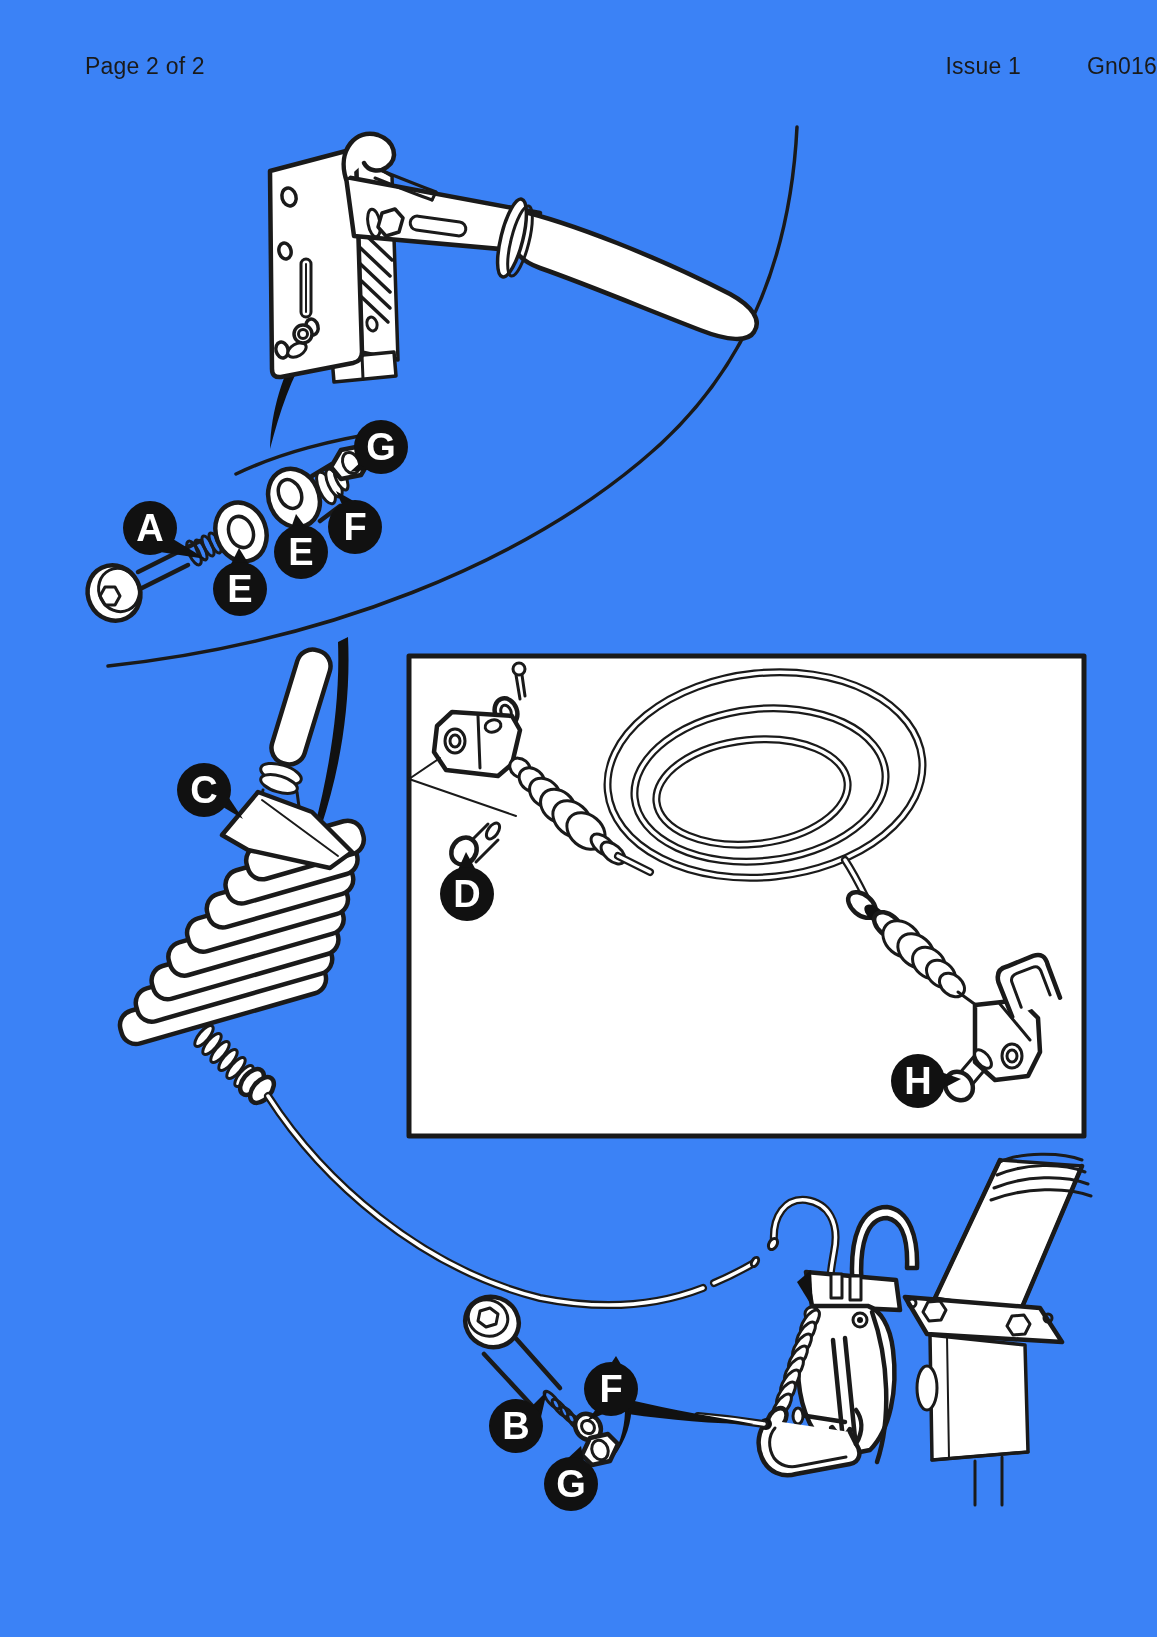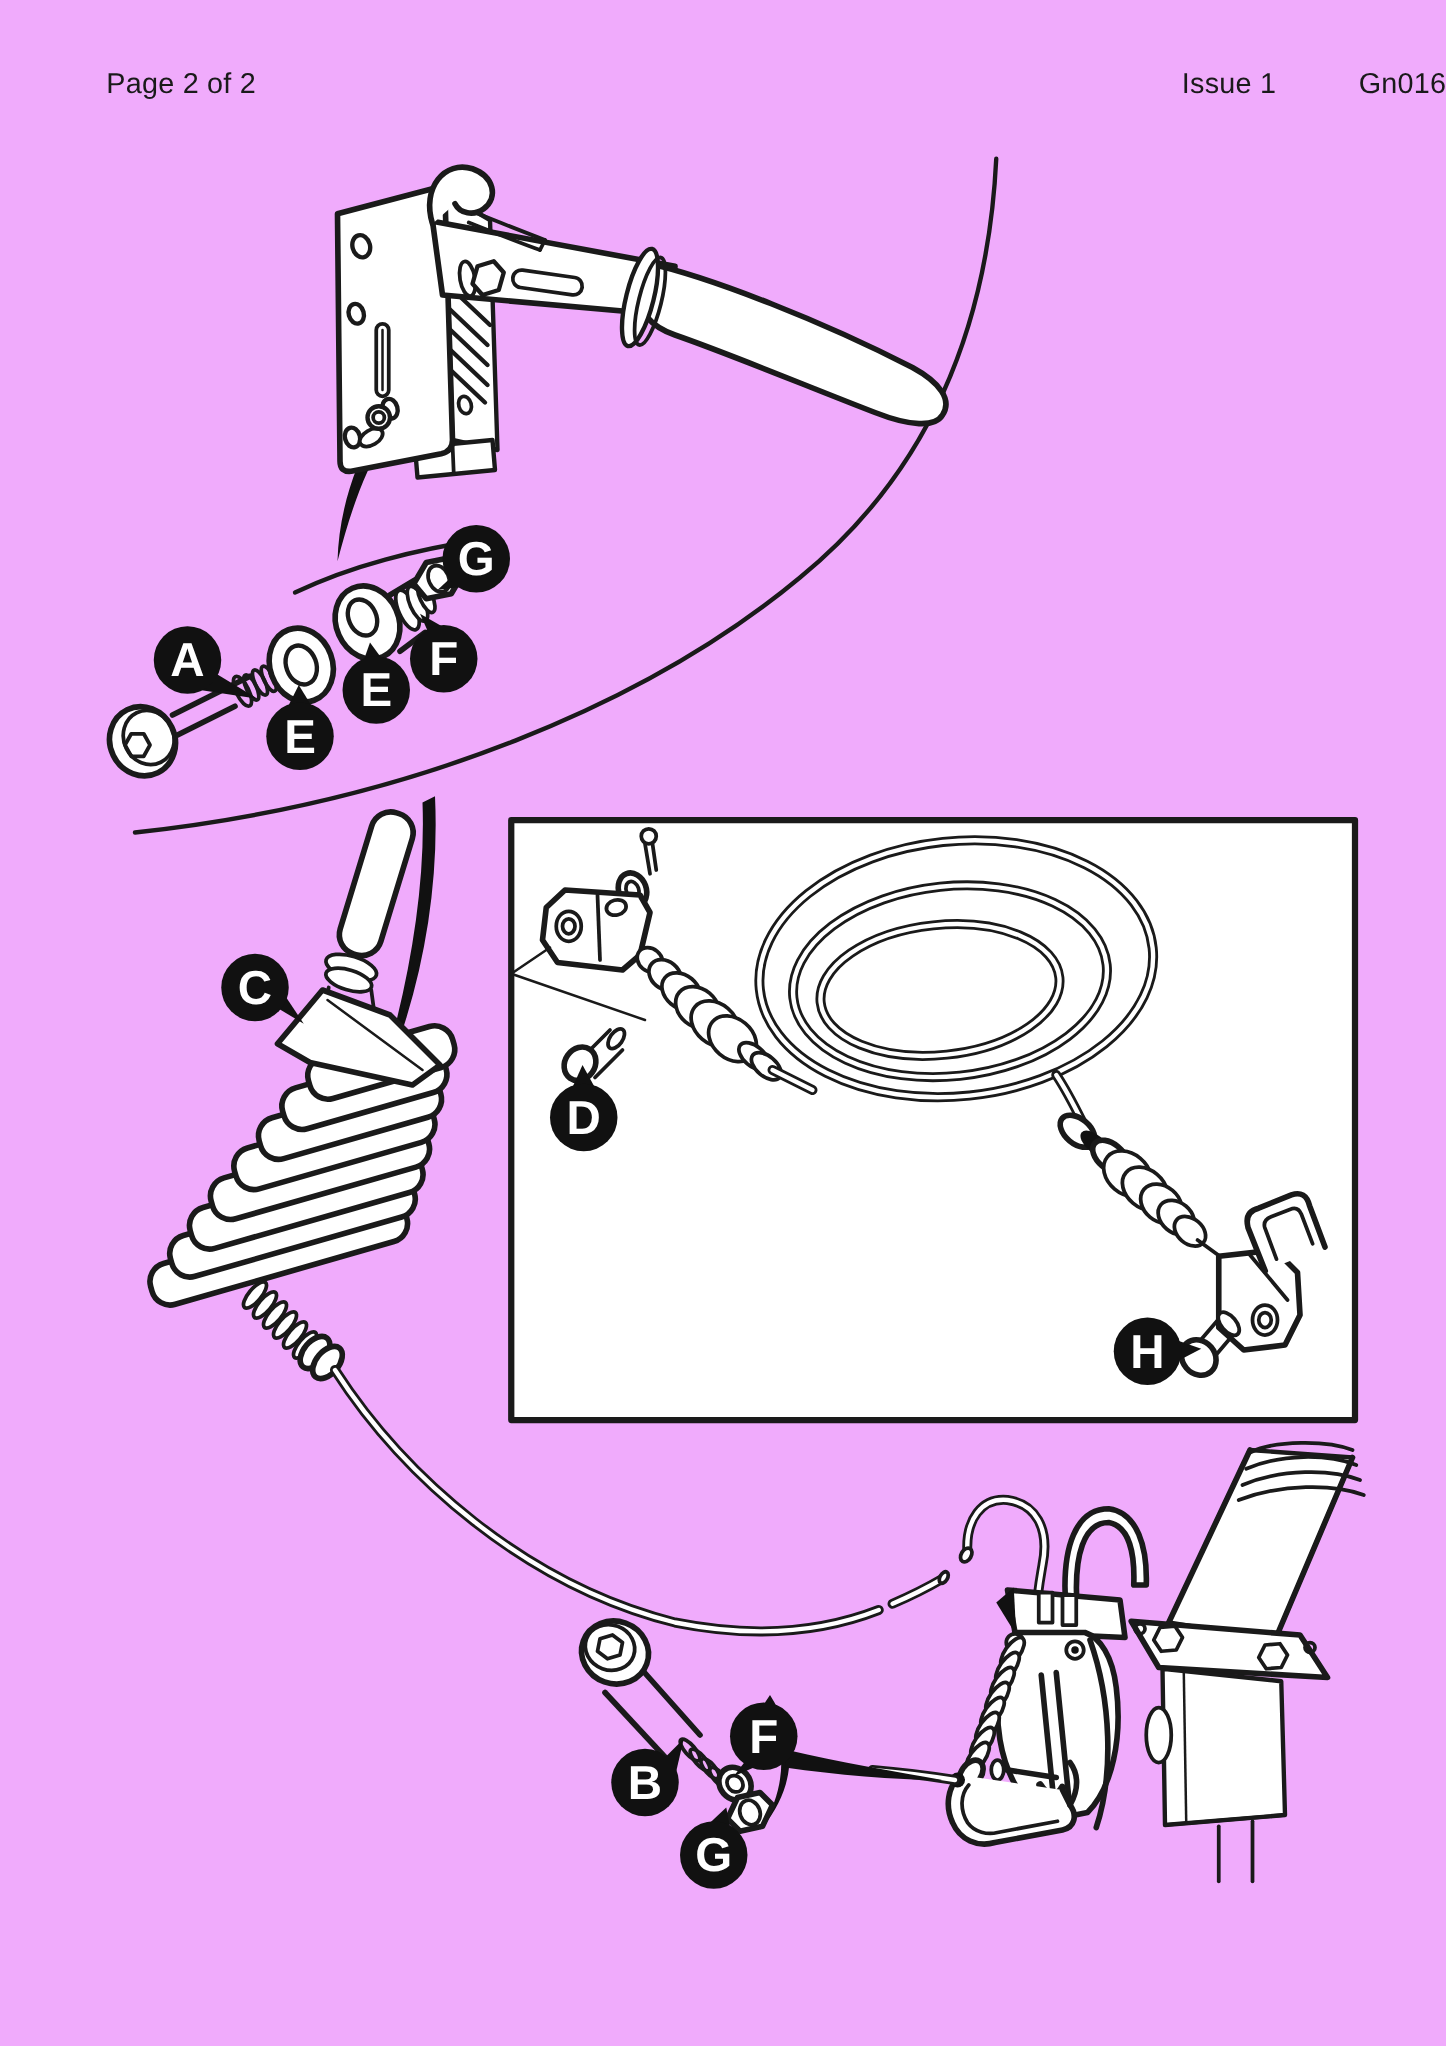--- a/index.html
+++ b/index.html
@@ -1,16 +1,16 @@
 <!DOCTYPE html>
 <html><head>
 <meta charset="utf-8">
 <style>
   html,body{margin:0;padding:0;background:#ffffff;}
-  .page{position:relative;width:1157px;height:1637px;background:#f0abfc;overflow:hidden;
+  .page{position:relative;width:1157px;height:1637px;background:#3b82f6;overflow:hidden;
         font-family:"Liberation Sans",sans-serif;color:#1a1a1a;}
   .hdr{position:absolute;top:53px;font-size:23px;letter-spacing:.2px;color:#1a1a1a;}
   .hdr-left{left:85px;}
   .hdr-center{left:0;width:100%;text-align:right;}
   .hdr-right{right:136px;}
   svg{position:absolute;left:0;top:0;}
   svg path,svg ellipse,svg circle,svg rect,svg line,svg polygon{
       stroke:#1a1a1a;fill:none;stroke-width:3.5;stroke-linecap:round;stroke-linejoin:round;}
   .wf{fill:#ffffff;}
   .blk{fill:#111111;stroke:none;}

